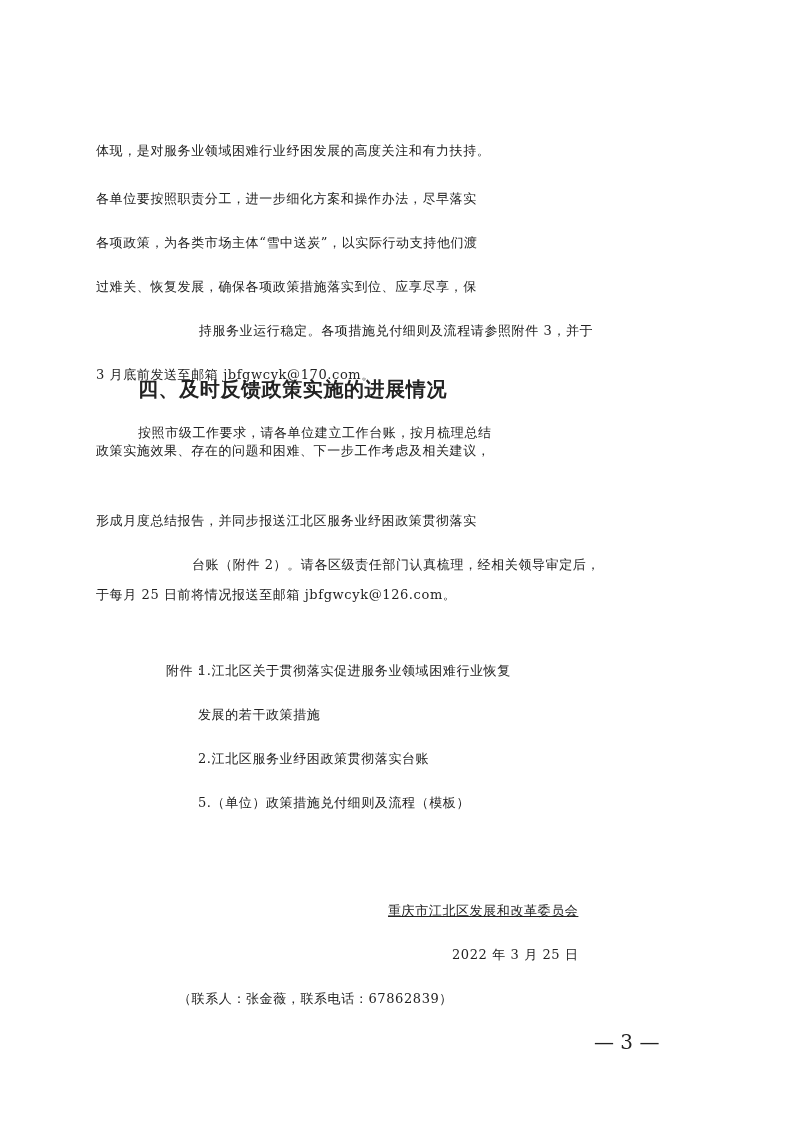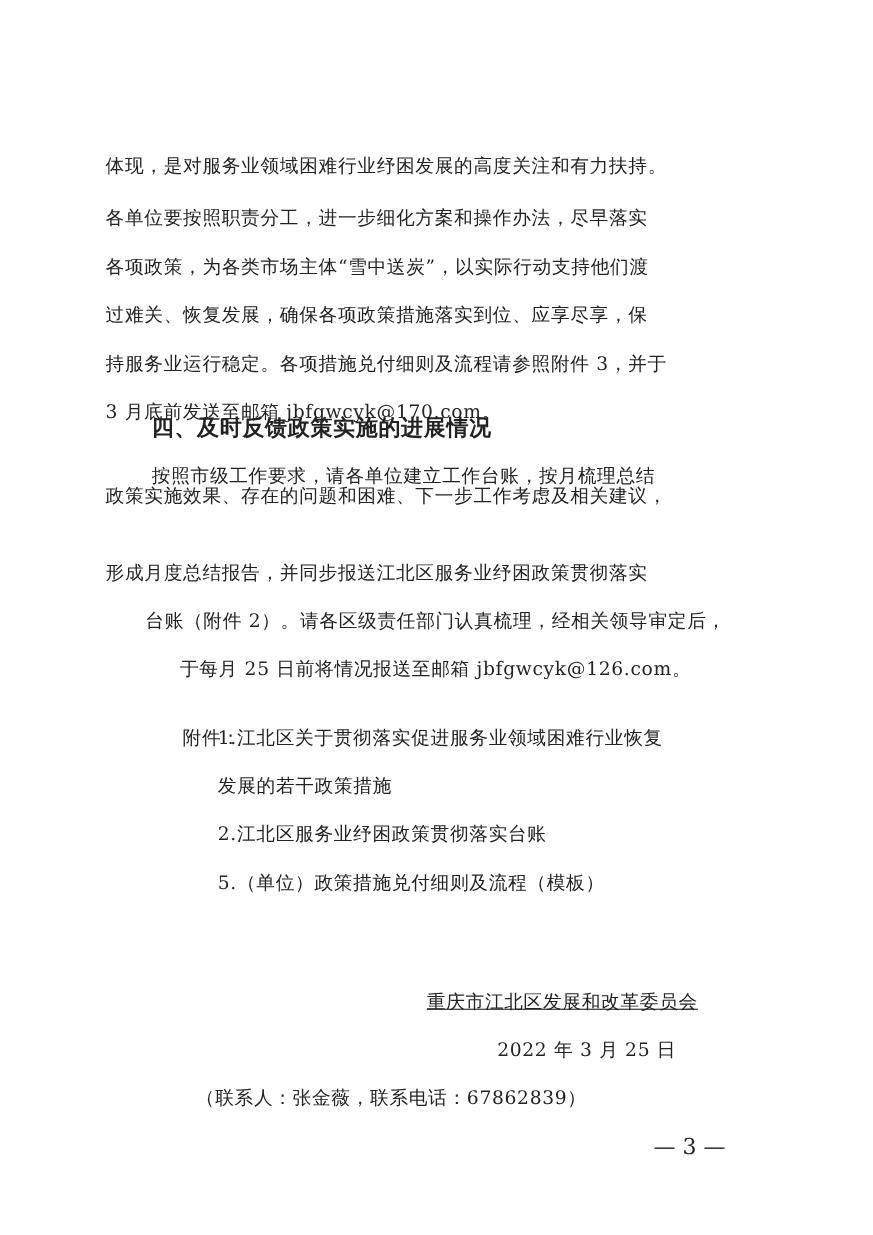--- a/index.html
+++ b/index.html
@@ -1,40 +1,40 @@
 <!DOCTYPE html>
 <html><head>
 <meta charset="utf-8">
 <style>
   html, body { margin:0; padding:0; background:#ffffff; }
   body { width:794px; height:1123px; position:relative; overflow:hidden;
          font-family:"DejaVu Serif", "Liberation Serif", serif; color:#222; }
-  .line { position:absolute; left:96px; width:600px; font-size:17px; line-height:30px;
+  .line { position:absolute; left:96px; width:600px; font-size:13px; line-height:30px;
           white-space:nowrap; letter-spacing:0.6px; }
   .heading { font-family:Liberation Sans, sans-serif; font-weight:bold; font-size:20px; }
   .pageno { position:absolute; font-size:20px; white-space:nowrap; }
 </style>
 </head>
 <body>
 
 <div>
   <div class="line" style="top:136px;">体现，是对服务业领域困难行业纾困发展的高度关注和有力扶持。</div>
   <div class="line" style="top:184px;">各单位要按照职责分工，进一步细化方案和操作办法，尽早落实</div>
   <div class="line" style="top:228px;">各项政策，为各类市场主体“雪中送炭”，以实际行动支持他们渡</div>
   <div class="line" style="top:272px;">过难关、恢复发展，确保各项政策措施落实到位、应享尽享，保</div>
-  <div class="line" style="top:316px;">持服务业运行稳定。各项措施兑付细则及流程请参照附件 3，并于</div>
+  <div class="line" style="top:316px;text-align:center;">持服务业运行稳定。各项措施兑付细则及流程请参照附件 3，并于</div>
   <div class="line" style="top:360px;">3 月底前发送至邮箱 jbfgwcyk@170.com。</div>
 
   <div class="line heading" style="top:372px; left:138px; top:374px;">四、及时反馈政策实施的进展情况</div>
 
   <div class="line" style="top:418px; left:138px;">按照市级工作要求，请各单位建立工作台账，按月梳理总结</div>
   <div class="line" style="top:436px;">政策实施效果、存在的问题和困难、下一步工作考虑及相关建议，</div>
   <div class="line" style="top:506px;">形成月度总结报告，并同步报送江北区服务业纾困政策贯彻落实</div>
   <div class="line" style="top:550px;text-align:center;">台账（附件 2）。请各区级责任部门认真梳理，经相关领导审定后，</div>
-  <div class="line" style="top:594px;text-align:center;">于每月 25 日前将情况报送至邮箱 jbfgwcyk@126.com。</div>
+  <div class="line" style="top:580px;">于每月 25 日前将情况报送至邮箱 jbfgwcyk@126.com。</div>
 
   <div class="line" style="top:656px; left:138px; width:auto;margin-left:28px;">附件：</div>
   <div class="line" style="top:656px; left:198px; width:auto;">1.江北区关于贯彻落实促进服务业领域困难行业恢复</div>
   <div class="line" style="top:700px; left:198px; width:auto;text-align:right;">发展的若干政策措施</div>
   <div class="line" style="top:744px; left:198px; width:auto;">2.江北区服务业纾困政策贯彻落实台账</div>
   <div class="line" style="top:788px; left:198px; width:auto;">5.（单位）政策措施兑付细则及流程（模板）</div>
 
   <div class="line" style="top:896px; left:388px; width:auto;text-decoration:underline;">重庆市江北区发展和改革委员会</div>
   <div class="line" style="top:940px; left:452px; width:auto;">2022 年 3 月 25 日</div>
   <div class="line" style="top:984px; left:178px; width:auto;">（联系人：张金薇，联系电话：67862839）</div>

